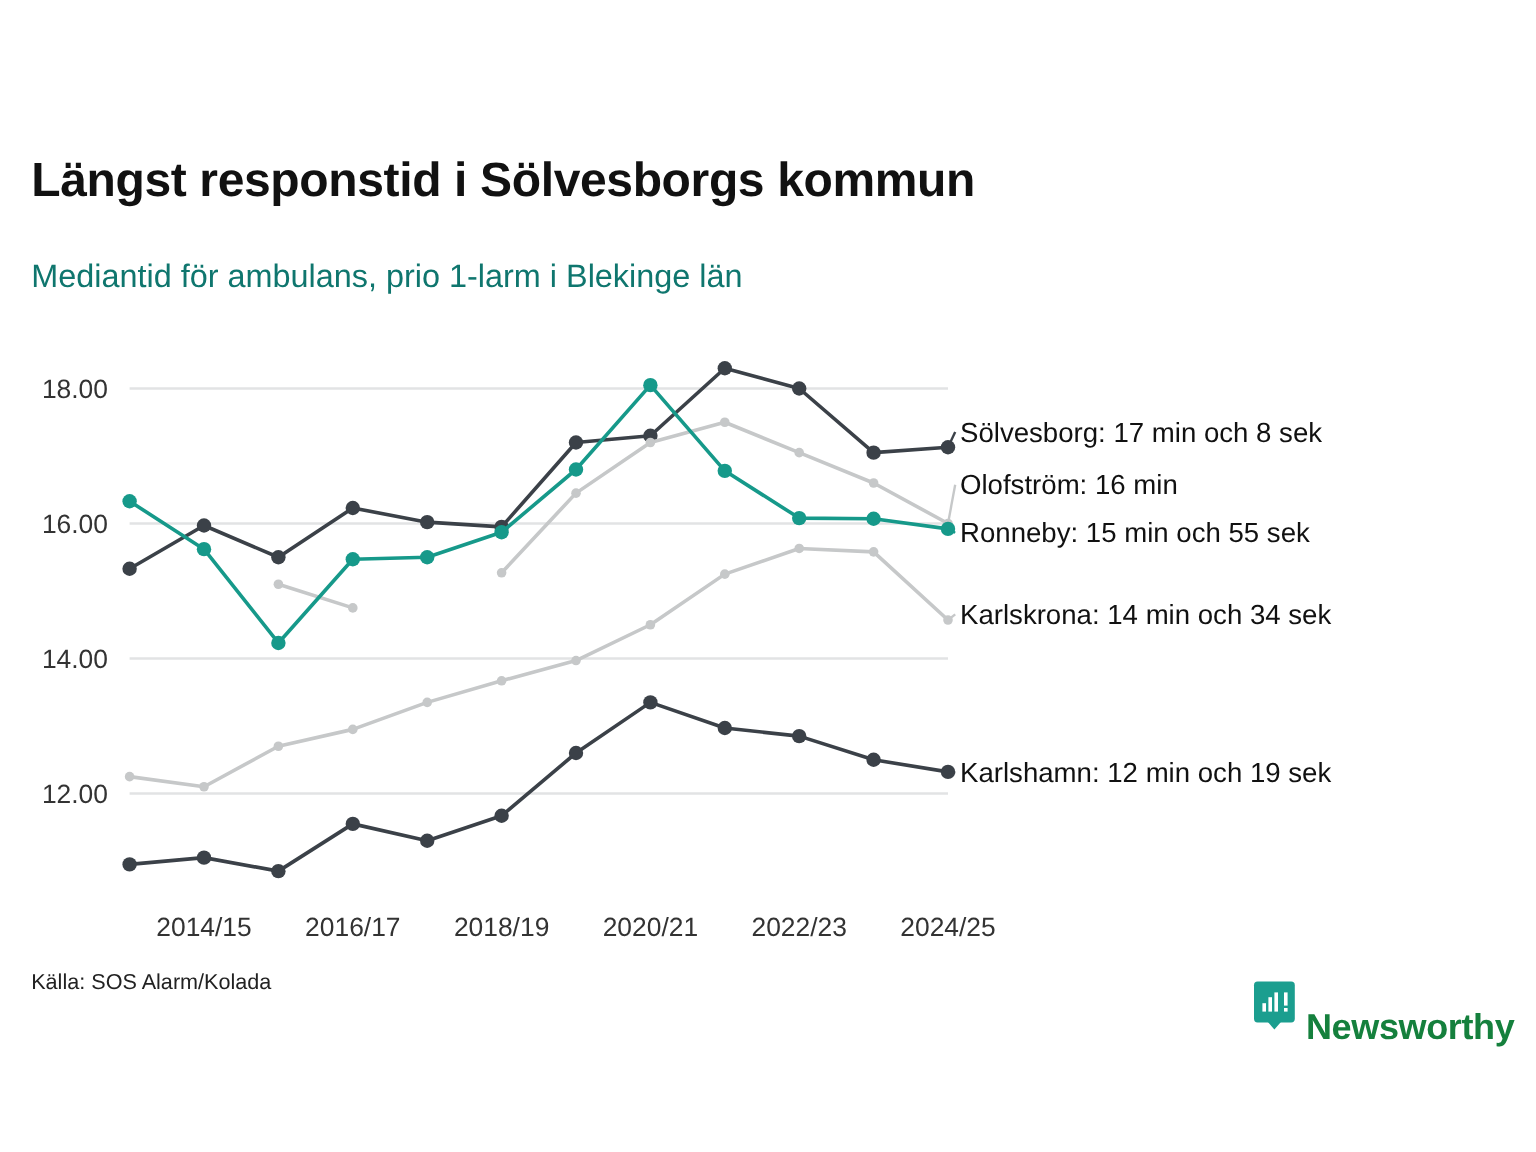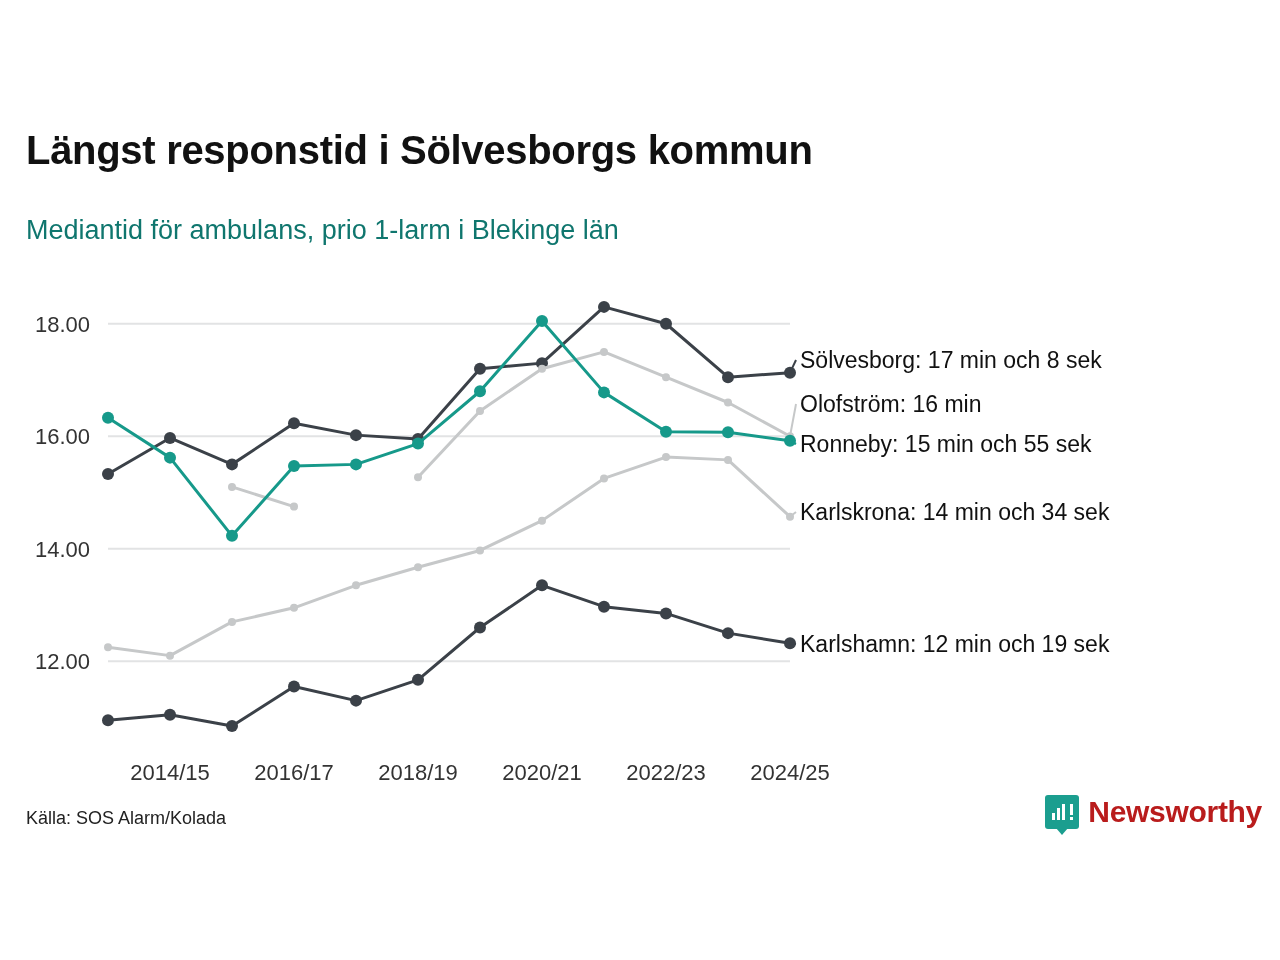--- a/index.html
+++ b/index.html
@@ -109,23 +109,24 @@
     content: "";
     position: absolute;
     left: 0;
     top: 13px;
     width: 3px;
     height: 3px;
     background: #ffffff;
   }
   .brand-name {
     font-size: 30px;
-    color: #b91c1c;
+    color: #15803d;
     font-weight: bold;
     letter-spacing: -0.3px;
+    margin-top: 45px;
   }
   svg text {
     font-family: "Liberation Sans", sans-serif;
   }
   .ytick {
     font-size: 22px;
     fill: #333333;
   }
   .xtick {
     font-size: 22px;

